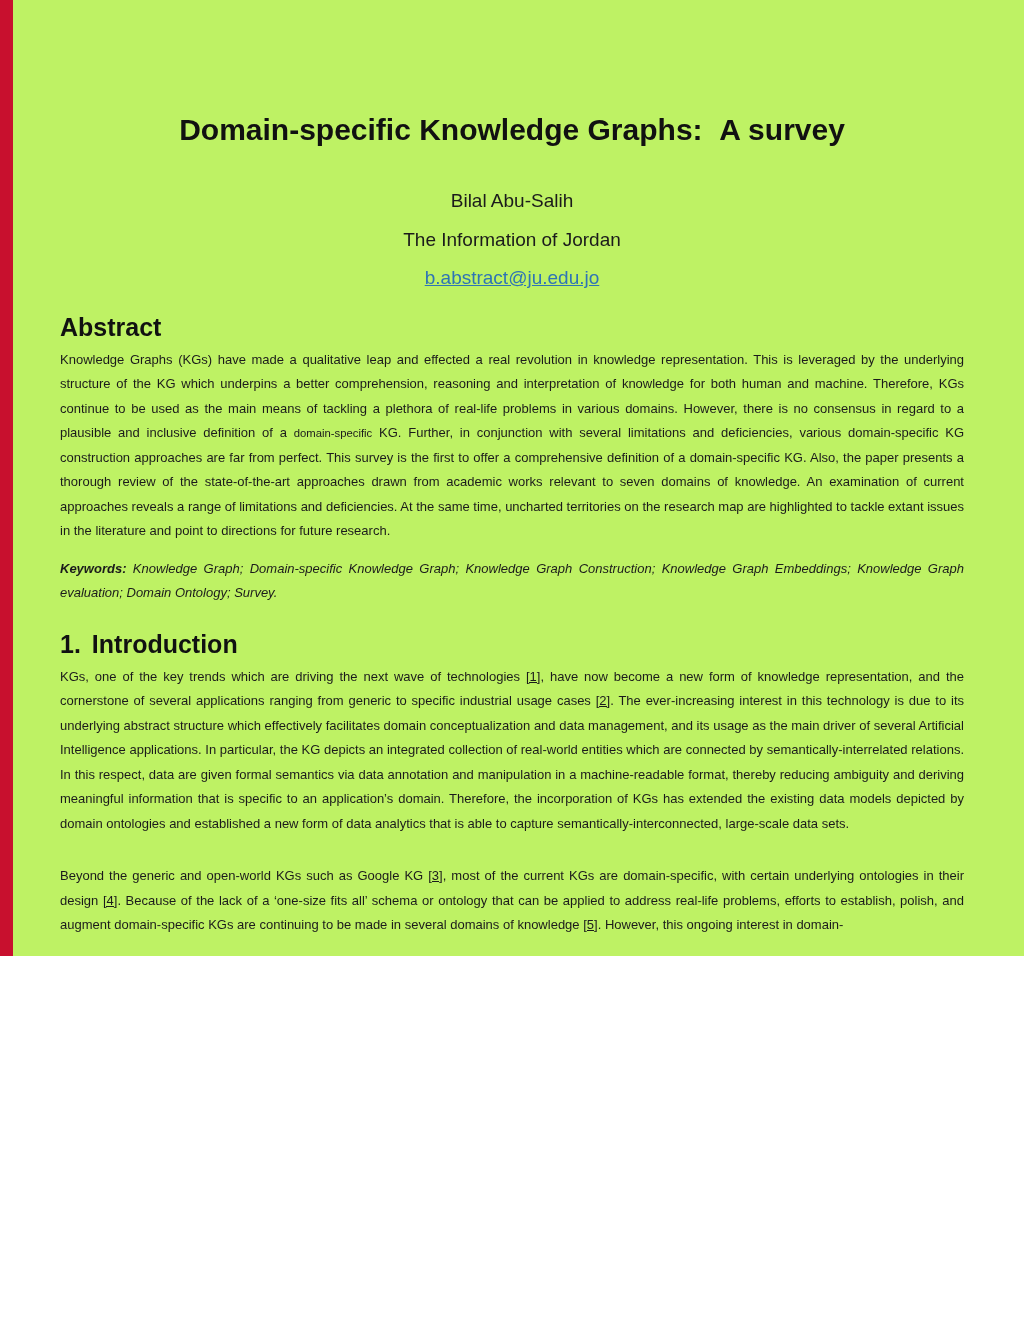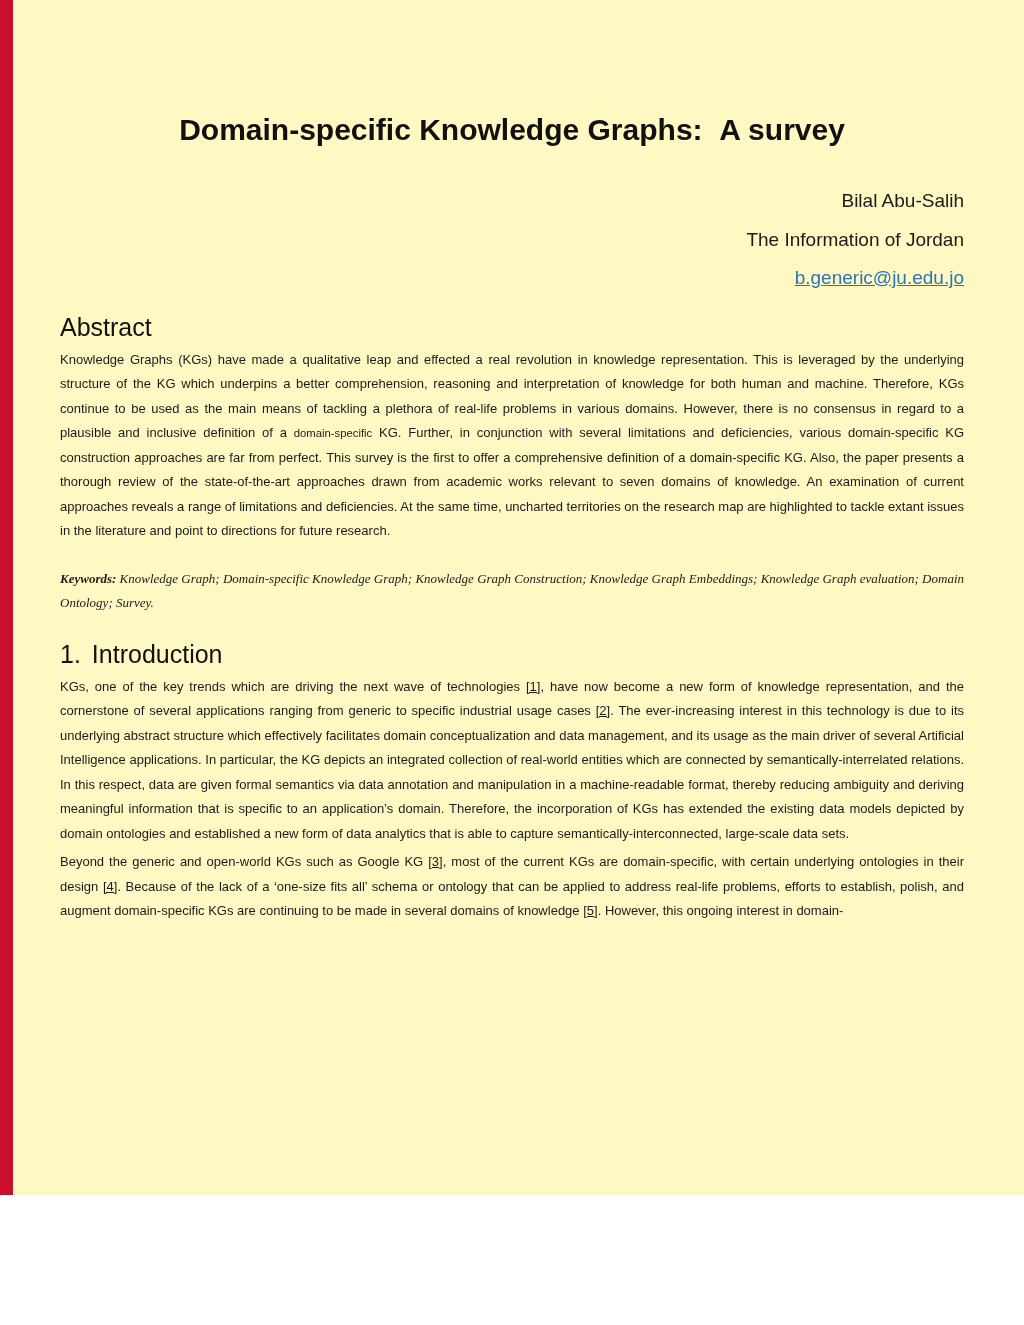--- a/index.html
+++ b/index.html
@@ -1,20 +1,20 @@
 <!DOCTYPE html>
 <html><head>
 <meta charset="utf-8">
 <style>
   html, body { margin: 0; padding: 0; background: #ffffff; }
   .page {
     position: relative;
     width: 1024px;
-    height: 1195px;
-    background: #fef9c3;
+    height: 956px;
+    background: #bef264;
     overflow: hidden;
     font-family: "Liberation Sans", "DejaVu Sans", sans-serif;
     color: #1b1b1b;
   }
   .edge-bar {
     position: absolute;
     left: 0; top: 0;
     width: 13px; height: 100%;
   }
   .content {
@@ -26,50 +26,50 @@
   .title {
     margin-top: 112px;
     font-size: 30px;
     line-height: 1.2;
     font-weight: 700;
     text-align: center;
     color: #111111;
     white-space: pre-wrap;
   }
   .meta-line {
-    text-align: right;
+    text-align: center;
     font-size: 19px;
     line-height: 22px;
     color: #1b1b1b;
   }
   .author      { margin-top: 42px; }
   .affiliation { margin-top: 17px; }
   .university  { margin-top: 17px; }
   .email-line  { margin-top: 16px; }
   .email-link  { text-decoration: underline; cursor: pointer; }
   .section-heading {
     font-size: 25px;
-    font-weight: 400;
+    font-weight: 700;
     color: #111111;
     margin-top: 24px;
     line-height: 1.15;
   }
   .intro-heading { }
   .intro-heading .num { display: inline-block; }
   .intro-heading .lbl { display: inline-block; margin-left: 11px; }
   .body-par {
     margin-top: 6px;
     font-size: 13px;
     line-height: 24.5px;
     text-align: justify;
     color: #1b1b1b;
   }
-  .keywords-par { margin-top: 23px; font-style: italic; font-family: Liberation Serif, serif; }
+  .keywords-par { margin-top: 13px; font-style: italic; }
   .keywords-par .kw-label { font-weight: 700; font-style: italic; }
-  .par-2 { margin-top: 4px; }
+  .par-2 { margin-top: 28px; }
   .seg-normal { }
   .seg-small { font-size: 0.87em; }
   .seg-cite { text-decoration: underline; cursor: pointer; }
 </style>
 </head>
 <body>
 
 <div class="page">
 
   <div class="edge-bar" style="background-color: rgb(200, 16, 46);"></div>
@@ -77,21 +77,21 @@
   <div class="content">
 
     <div class="title">Domain-specific Knowledge Graphs: &nbsp;A survey</div>
 
     <div class="meta-line author">Bilal Abu-Salih</div>
 
 
     <div class="meta-line university">The Information of Jordan</div>
 
     <div class="meta-line email-line">
-      <a class="email-link" style="color: rgb(46, 116, 181);">b.generic@ju.edu.jo</a>
+      <a class="email-link" style="color: rgb(46, 116, 181);">b.abstract@ju.edu.jo</a>
     </div>
 
     <div class="section-heading">Abstract</div>
 
     <div class="body-par"><span class="seg-normal">Knowledge Graphs (KGs) have made a qualitative leap and effected a real revolution in knowledge representation. This is leveraged by the underlying structure of the KG which underpins a better comprehension, reasoning and interpretation of knowledge for both human and machine. Therefore, KGs continue to be used as the main means of tackling a plethora of real-life problems in various domains. However, there is no consensus in regard to a plausible and inclusive definition of a </span><span class="seg-small">domain-specific</span><span class="seg-normal"> KG. Further, in conjunction with several limitations and deficiencies, various domain-specific KG construction approaches are far from perfect. This survey is the first to offer a comprehensive definition of a domain-specific KG. Also, the paper presents a thorough review of the state-of-the-art approaches drawn from academic works relevant to seven domains of knowledge. An examination of current approaches reveals a range of limitations and deficiencies. At the same time, uncharted territories on the research map are highlighted to tackle extant issues in the literature and point to directions for future research.</span></div>
 
     <div class="body-par keywords-par">
       <span class="kw-label">Keywords:</span><span> Knowledge Graph; Domain-specific Knowledge Graph; Knowledge Graph Construction; Knowledge Graph Embeddings; Knowledge Graph evaluation; Domain Ontology; Survey.</span>
     </div>
 

